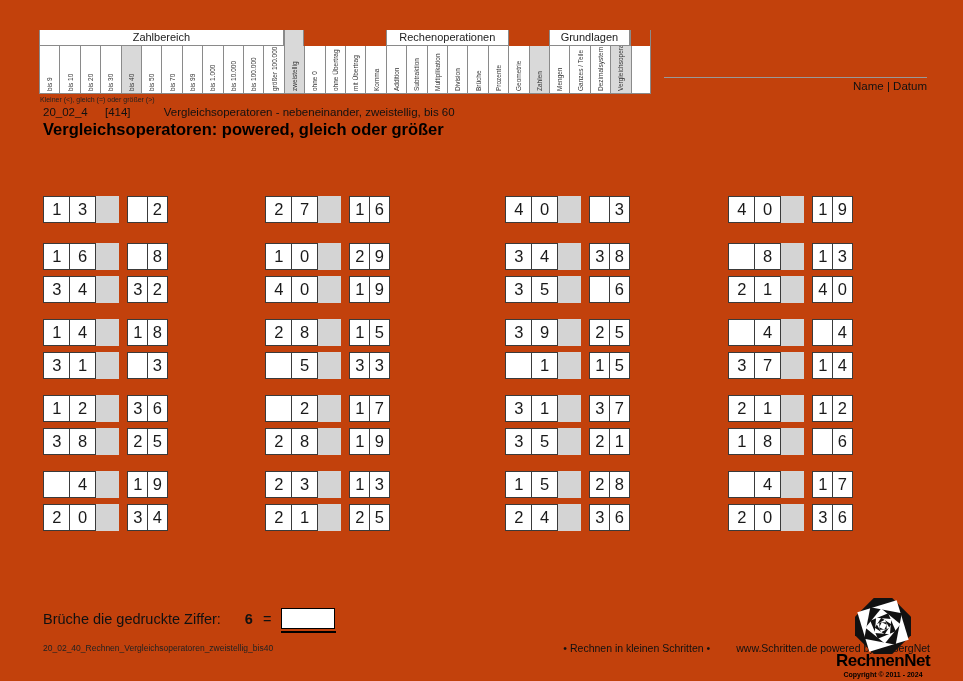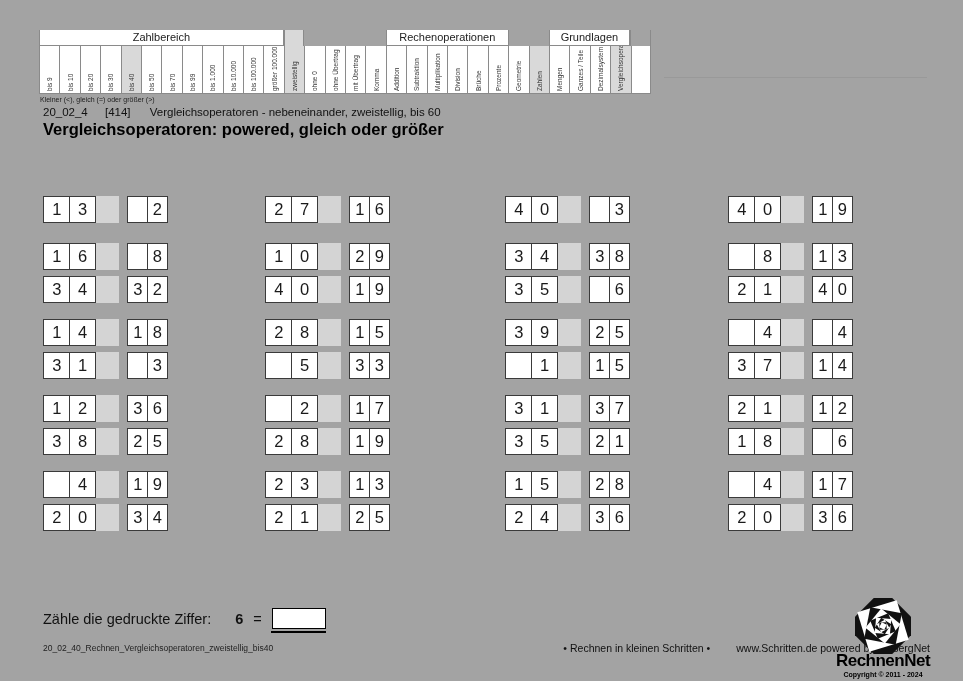--- a/index.html
+++ b/index.html
@@ -1,16 +1,16 @@
 <!DOCTYPE html>
 <html><head>
 <meta charset="utf-8">
 <style>
   html,body{margin:0;padding:0;background:#fff;}
-  .page{position:relative;width:963px;height:681px;background:#a3a3a3;overflow:hidden;
+  .page{position:relative;width:963px;height:681px;background:#c2410c;overflow:hidden;
         font-family:"Liberation Sans",sans-serif;color:#1a1a1a;}
 
   
   .htable{position:absolute;left:39px;top:30px;height:64px;}
   .hcol{position:absolute;top:0;height:64px;}
   .hcol .htop{position:absolute;top:0;left:0;right:0;height:16px;box-sizing:border-box;}
   .hcol.full .htop{background:#d9d9d9;border-left:1px solid #8a8a8a;border-right:1px solid #8a8a8a;}
   .hcol.rightedge .htop{border-right:1px solid #8a8a8a;}
   .hcol .hlab{position:absolute;top:16px;left:0;right:0;bottom:0;box-sizing:border-box;
               border-left:1px solid #8a8a8a;border-bottom:1px solid #8a8a8a;background:#fff;}
@@ -23,21 +23,21 @@
           font-size:11px;line-height:15px;text-align:center;color:#222;}
 
   
   .namedate-line{position:absolute;top:77px;left:664px;width:263px;border-top:1px solid #999;}
   .namedate{position:absolute;top:80px;left:664px;width:263px;text-align:right;font-size:11.5px;color:#111;}
 
   
   .subject-line{position:absolute;left:40px;top:96px;font-size:7px;color:#222;}
   .meta-line{position:absolute;left:43px;top:106px;font-size:11.5px;color:#111;}
   .meta-line .mcode{margin-right:14px;}
-  .meta-line .mid{margin-right:16px;}
+  .meta-line .mid{margin-right:30px;}
   .sheet-title{position:absolute;left:43px;top:120px;font-size:16.5px;font-weight:bold;color:#000;margin:0;}
   .instruction{position:absolute;left:43px;top:144px;font-size:12.5px;color:#111;}
 
   
   .exgrid{position:absolute;left:0;top:196px;}
   .excol{position:absolute;top:0;}
   .exrow{display:flex;align-items:flex-start;}
   .dbox{box-sizing:border-box;width:27.5px;height:27px;border:1.6px solid #3a3a3a;background:#fff;
         display:flex;align-items:center;justify-content:center;font-size:16.5px;color:#1a1a1a;}
   .dbox + .dbox{margin-left:-1.6px;}
@@ -242,20 +242,21 @@
       <div class="hcol last rightedge" style="left: 591.6px; width: 20.4px;">
         <div class="htop"></div>
         <div class="hlab"></div>
       </div>
       <div class="hgroup" style="left: 0px; width: 244.8px;">Zahlbereich</div>
       <div class="hgroup" style="left: 346.8px; width: 123px;">Rechenoperationen</div>
       <div class="hgroup" style="left: 489.6px; width: 81.6px; margin-left: 20px;">Grundlagen</div>
     </div>
 
   <div class="namedate-line"></div>
+  <div class="namedate">Name | Datum</div>
 
   <div class="subject-line">Kleiner (&lt;), gleich (=) oder größer (&gt;)</div>
 
   <div class="meta-line">
     <span class="mcode">20_02_4</span>
     <span class="mid">[414]</span>
     <span>Vergleichsoperatoren - nebeneinander, zweistellig, bis 60</span>
   </div>
 
   <h1 class="sheet-title">Vergleichsoperatoren: powered, gleich oder größer</h1>
@@ -517,21 +518,21 @@
           <div class="dbox l">2</div>
           <div class="dbox l">0</div>
           <div class="opbox"></div>
           <div class="dbox r">3</div>
           <div class="dbox r">6</div>
         </div>
       </div>
     </div>
 
   <div class="count">
-    <span>Zähle die gedruckte Ziffer:</span>
+    <span>Brüche die gedruckte Ziffer:</span>
     <span class="cdigit">6</span>
     <span class="ceq">=</span>
     <span class="cbox"></span>
   </div>
 
   <div class="ffile">20_02_40_Rechnen_Vergleichsoperatoren_zweistellig_bis40</div>
 
   <div class="fline">
     <span>• Rechnen in kleinen Schritten •</span>
     <span>www.Schritten.de powered by KolbergNet</span>

